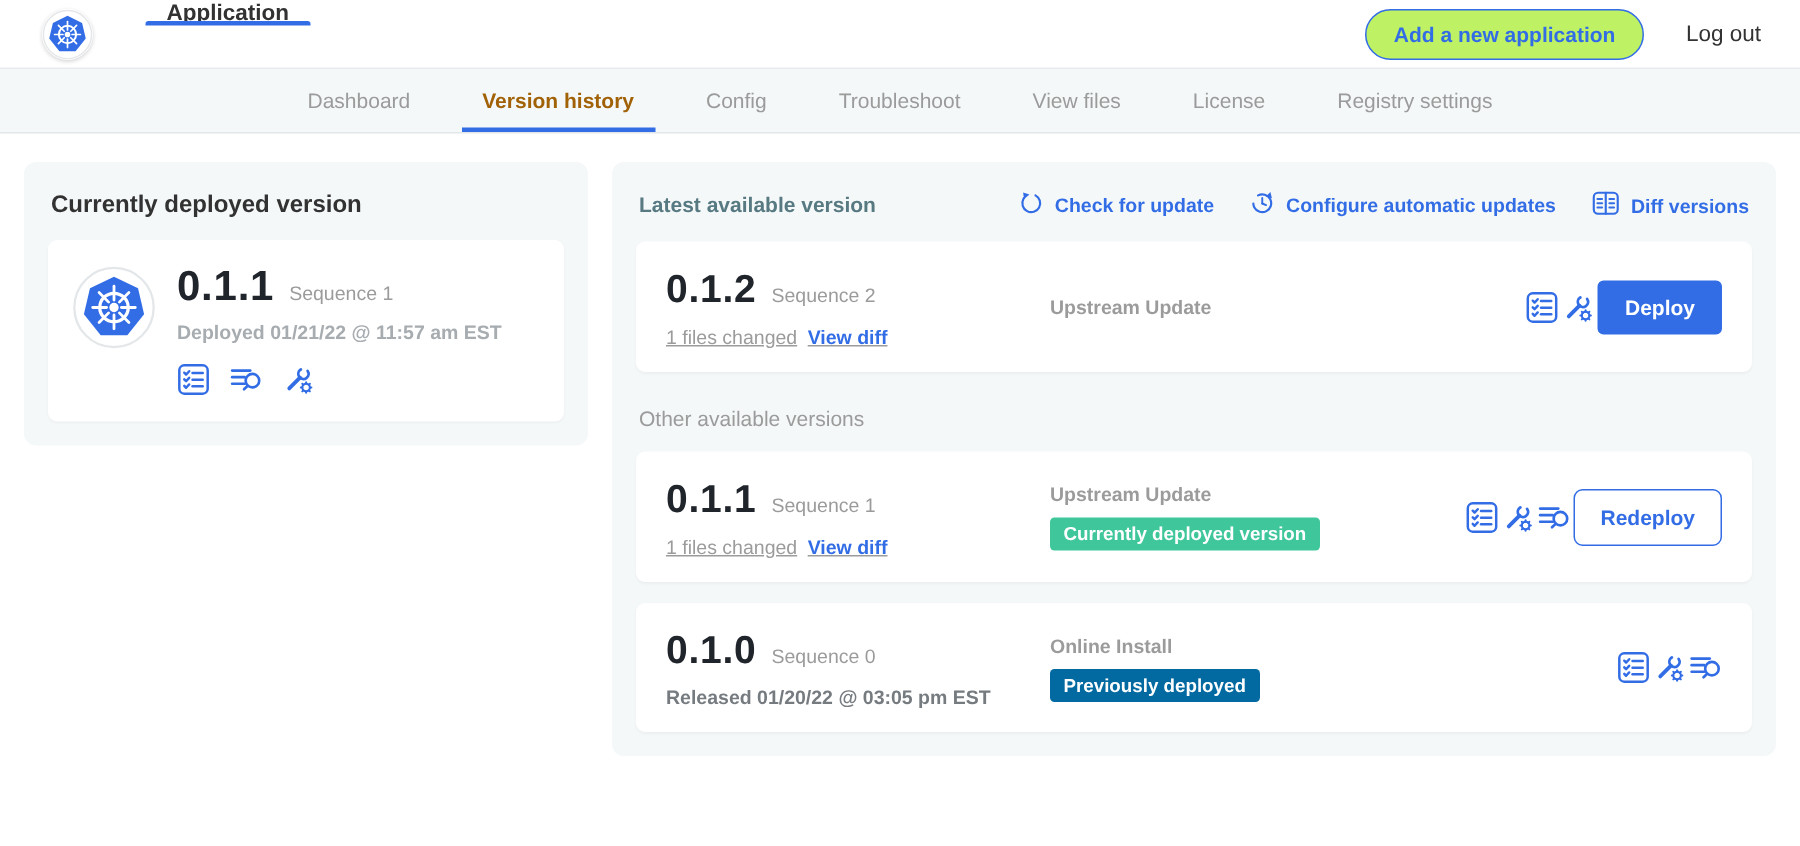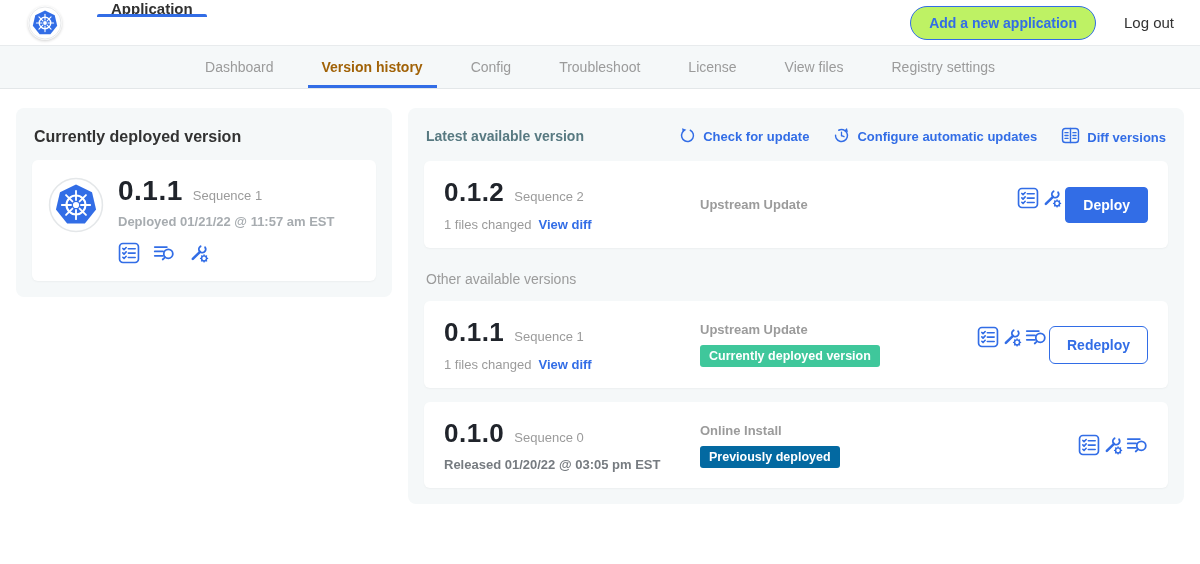--- a/index.html
+++ b/index.html
@@ -57,29 +57,29 @@
   .panel-actions { display:flex; align-items:center; gap:24px; }
   .panel-action { display:flex; align-items:flex-end; gap:7px; cursor:pointer;
     font-size:13px; font-weight:700; color:#326de6; }
 
   .vrow { background:#fff; border-radius:6px; padding:16px 20px;
     box-shadow:0 1px 2px rgba(0,0,0,.04); display:flex; align-items:center; }
   .vrow-left { width:256px; flex:none; }
   .ver-mid { font-size:26px; font-weight:700; color:#20242b; letter-spacing:.5px; }
   .released { font-size:13px; font-weight:700; color:#767b80; margin-top:8px; }
   .files-line { display:flex; align-items:center; margin-top:9px; font-size:13px;
-    color:#9b9b9b; }
+    color:#9b9b9b;text-decoration:underline; }
   .view-diff { color:#326de6; font-weight:700; margin-left:7px; cursor:pointer; }
   .vrow-mid { flex:1; padding-right:10px; }
   .source { font-size:13px; font-weight:700; color:#9b9b9b; }
   .badge { display:inline-block; margin-top:8px; padding:4px 9px; border-radius:3px;
     font-size:12.5px; font-weight:700; color:#fff; }
   .badge.green { background:#3fc79b; }
   .badge.gray  { background:#0369a1; }
-  .vrow-right { display:flex; gap:2px; flex:none; }
+  .vrow-right { display:flex; align-items:center; gap:2px; flex:none; }
   .btn { font-family:"Liberation Sans", sans-serif; font-size:14px; font-weight:700;
     border-radius:4px; padding:9px 17px; cursor:pointer; }
   .btn.primary { background:#326de6; border:1px solid #326de6; color:#fff; }
   .btn.outline { background:#fff; border:1px solid #326de6; color:#326de6;
     border-radius:6px; padding:10px 17px; }
   .other-title { font-size:14px; color:#9b9b9b; margin:23px 2px 14px; }
   .vrow + .vrow { margin-top:14px; }
 </style>
 </head>
 <body>
@@ -178,22 +178,22 @@
   <div class="header-spacer"></div>
   <button class="add-app-btn">Add a new application</button>
   <span class="logout">Log out</span>
 </div>
 
 <div class="subnav">
   <div class="subnav-item">Dashboard</div>
   <div class="subnav-item active">Version history</div>
   <div class="subnav-item">Config</div>
   <div class="subnav-item">Troubleshoot</div>
+  <div class="subnav-item">View files</div>
   <div class="subnav-item">License</div>
-  <div class="subnav-item">View files</div>
   <div class="subnav-item">Registry settings</div>
 </div>
 
 <div class="main">
 
   <div class="deployed-card">
     <div class="deployed-title">Currently deployed version</div>
     <div class="deployed-inner">
       <svg class="k8s-big">
           <use href="#i-k8s"></use>

